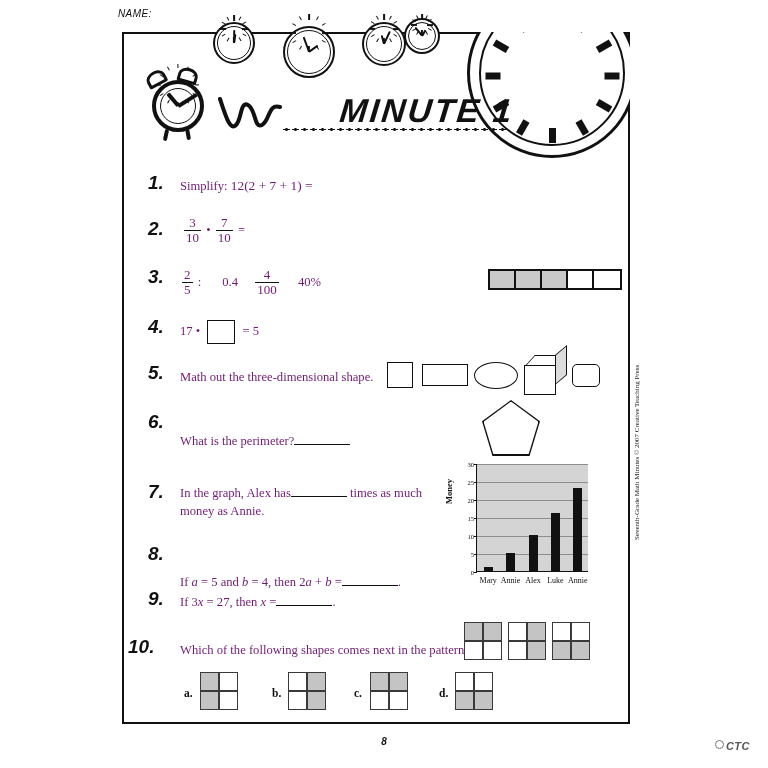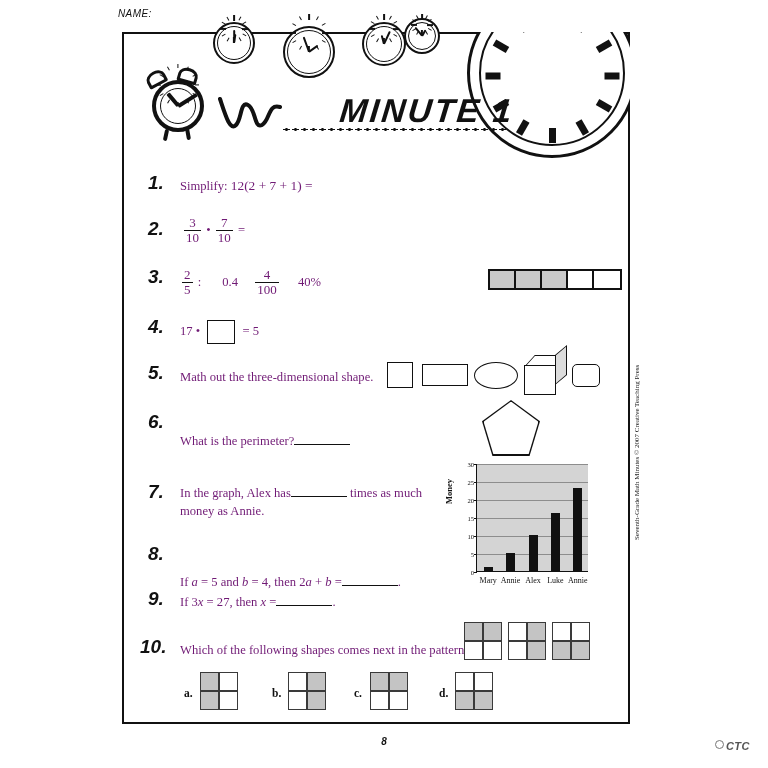--- a/index.html
+++ b/index.html
@@ -462,21 +462,21 @@
   </div>
 
   <div class="qnum" style="left:148px;top:588px;">9.</div>
   <div class="qtext" style="left:180px;top:593px;">
     <span>If 3</span><span class="ital">x</span>
     <span>= 27, then</span>
     <span class="ital">x</span>
     <span>=</span><span class="blank"></span><span>.</span>
   </div>
 
-  <div class="qnum" style="left:140px;top:636px;">10.</div>
+  <div class="qnum" style="left:128px;top:636px;">10.</div>
   <div class="qtext" style="left:180px;top:641px;">Which of the following shapes comes next in the pattern?</div>
   <div id="patternHolder">
       <div class="grid2" style="left: 464px; top: 622px; width: 38px; height: 38px; position: absolute;">
         <div class="on"></div>
         <div class="on"></div>
         <div></div>
         <div></div>
       </div>
       <div class="grid2" style="left: 508px; top: 622px; width: 38px; height: 38px; position: absolute;">
         <div></div>

